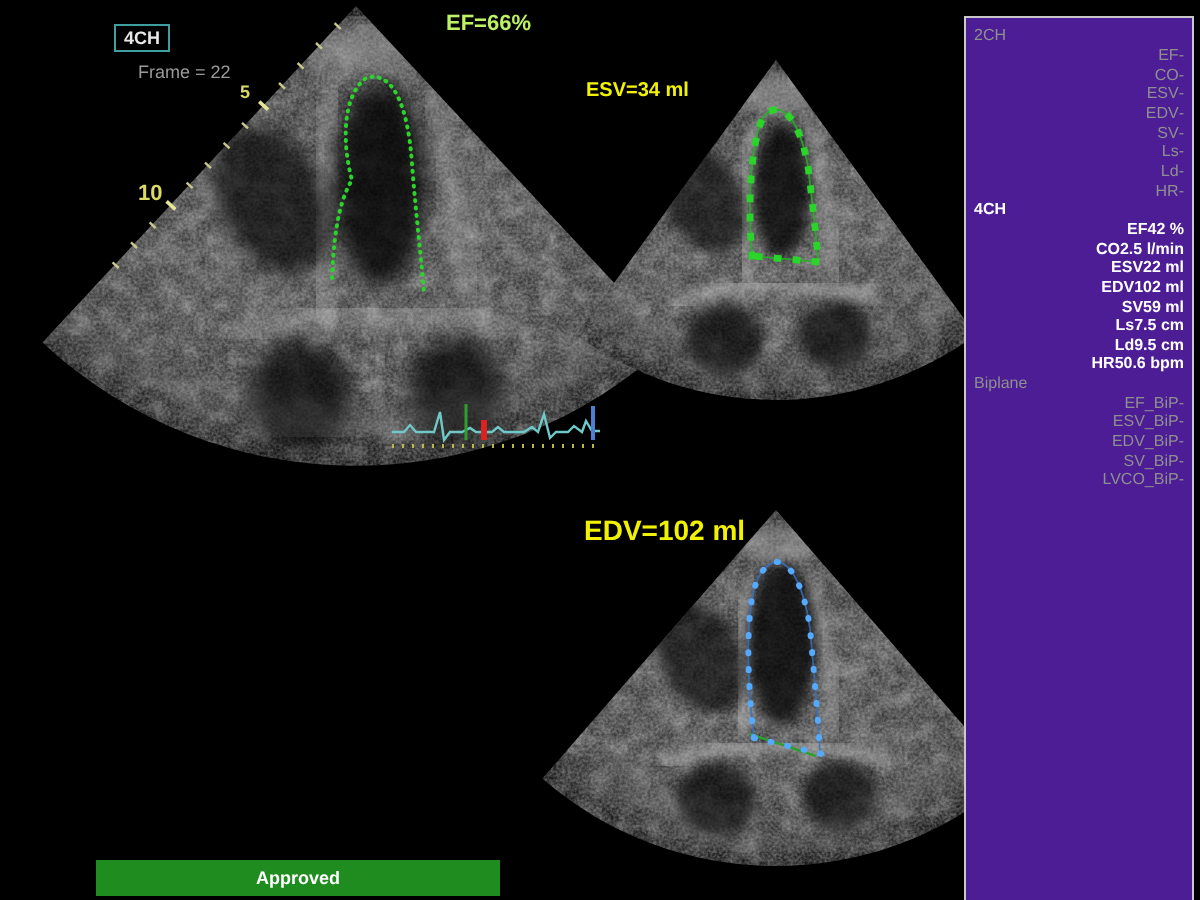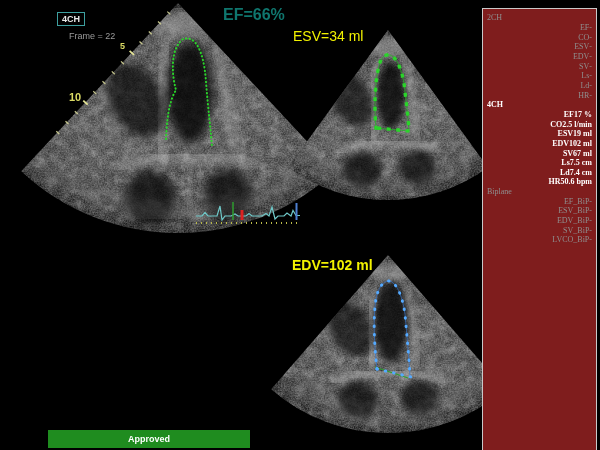--- a/index.html
+++ b/index.html
@@ -3,27 +3,27 @@
 <meta charset="utf-8">
 <style>
   html,body{margin:0;padding:0;background:#000;}
   .stage{position:relative;width:600px;height:450px;background:#000;overflow:hidden;
          font-family:"Liberation Sans", sans-serif;}
   svg{position:absolute;left:0;top:0;}
   .olabel{position:absolute;white-space:nowrap;}
   .vbox{position:absolute;left:57px;top:12px;border:1px solid #3d9f9f;color:#e8e8e8;
         font-size:9px;font-weight:bold;padding:1px 4px;line-height:10px;background:rgba(0,0,0,.35);}
   .lbl-frame{left:57px;top:31px;color:#9a9a9a;font-size:9px;padding-left:12px;}
-  .lbl-ef{left:223px;top:6px;color:#0f766e;font-size:16px;font-weight:bold;}
-  .lbl-esv{left:293px;top:28px;color:#f2f200;font-size:14px;font-weight:normal;}
+  .lbl-ef{left:223px;top:6px;color:#bef264;font-size:11px;font-weight:bold;}
+  .lbl-esv{left:293px;top:40px;color:#f2f200;font-size:10px;font-weight:bold;}
   .lbl-edv{left:292px;top:257px;color:#f2f200;font-size:14px;font-weight:bold;}
   .lbl-d5{left:120px;top:41px;color:#d9d964;font-size:9px;font-weight:bold;}
   .lbl-d10{left:69px;top:91px;color:#d9d964;font-size:11px;font-weight:bold;}
-  .panel{position:absolute;left:482px;top:8px;width:115px;height:442px;background:#7f1d1d;
-         border:1px solid #c9c9c9;border-bottom:none;box-sizing:border-box;padding:4px 2px 0 2px;font-family:Liberation Serif, serif;}
+  .panel{position:absolute;left:482px;top:8px;width:115px;height:442px;background:#4c1d95;
+         border:1px solid #c9c9c9;border-bottom:none;box-sizing:border-box;padding:4px 2px 0 2px;}
   .srow{display:flex;justify-content:space-between;align-items:center;height:9.67px;
         font-size:8px;line-height:9px;color:#8f8f8f;padding:0 2px;}
   .srow.it{padding-left:7px;justify-content:flex-end;}
   .srow.bri{color:#ffffff;font-weight:bold;}
   .btn-approved{position:absolute;left:48px;top:430px;width:202px;height:18px;background:#1f8c1f;
         color:#fff;font-size:9px;font-weight:bold;display:flex;align-items:center;justify-content:center;
         cursor:pointer;text-align:center;}
 </style>
 </head>
 <body>
@@ -217,45 +217,45 @@
   <div class="srow it">
         <span>HR</span>
         <span>-</span>
       </div>
   <div class="srow hd bri">
         <span>4CH</span>
         <span></span>
       </div>
   <div class="srow it bri">
         <span>EF</span>
-        <span>17 %</span>
+        <span>42 %</span>
       </div>
   <div class="srow it bri">
         <span>CO</span>
         <span>2.5 l/min</span>
       </div>
   <div class="srow it bri">
         <span>ESV</span>
-        <span>19 ml</span>
+        <span>22 ml</span>
       </div>
   <div class="srow it bri">
         <span>EDV</span>
         <span>102 ml</span>
       </div>
   <div class="srow it bri">
         <span>SV</span>
-        <span>67 ml</span>
+        <span>59 ml</span>
       </div>
   <div class="srow it bri">
         <span>Ls</span>
         <span>7.5 cm</span>
       </div>
   <div class="srow it bri">
         <span>Ld</span>
-        <span>7.4 cm</span>
+        <span>9.5 cm</span>
       </div>
   <div class="srow it bri">
         <span>HR</span>
         <span>50.6 bpm</span>
       </div>
   <div class="srow hd">
         <span>Biplane</span>
         <span></span>
       </div>
   <div class="srow it">

